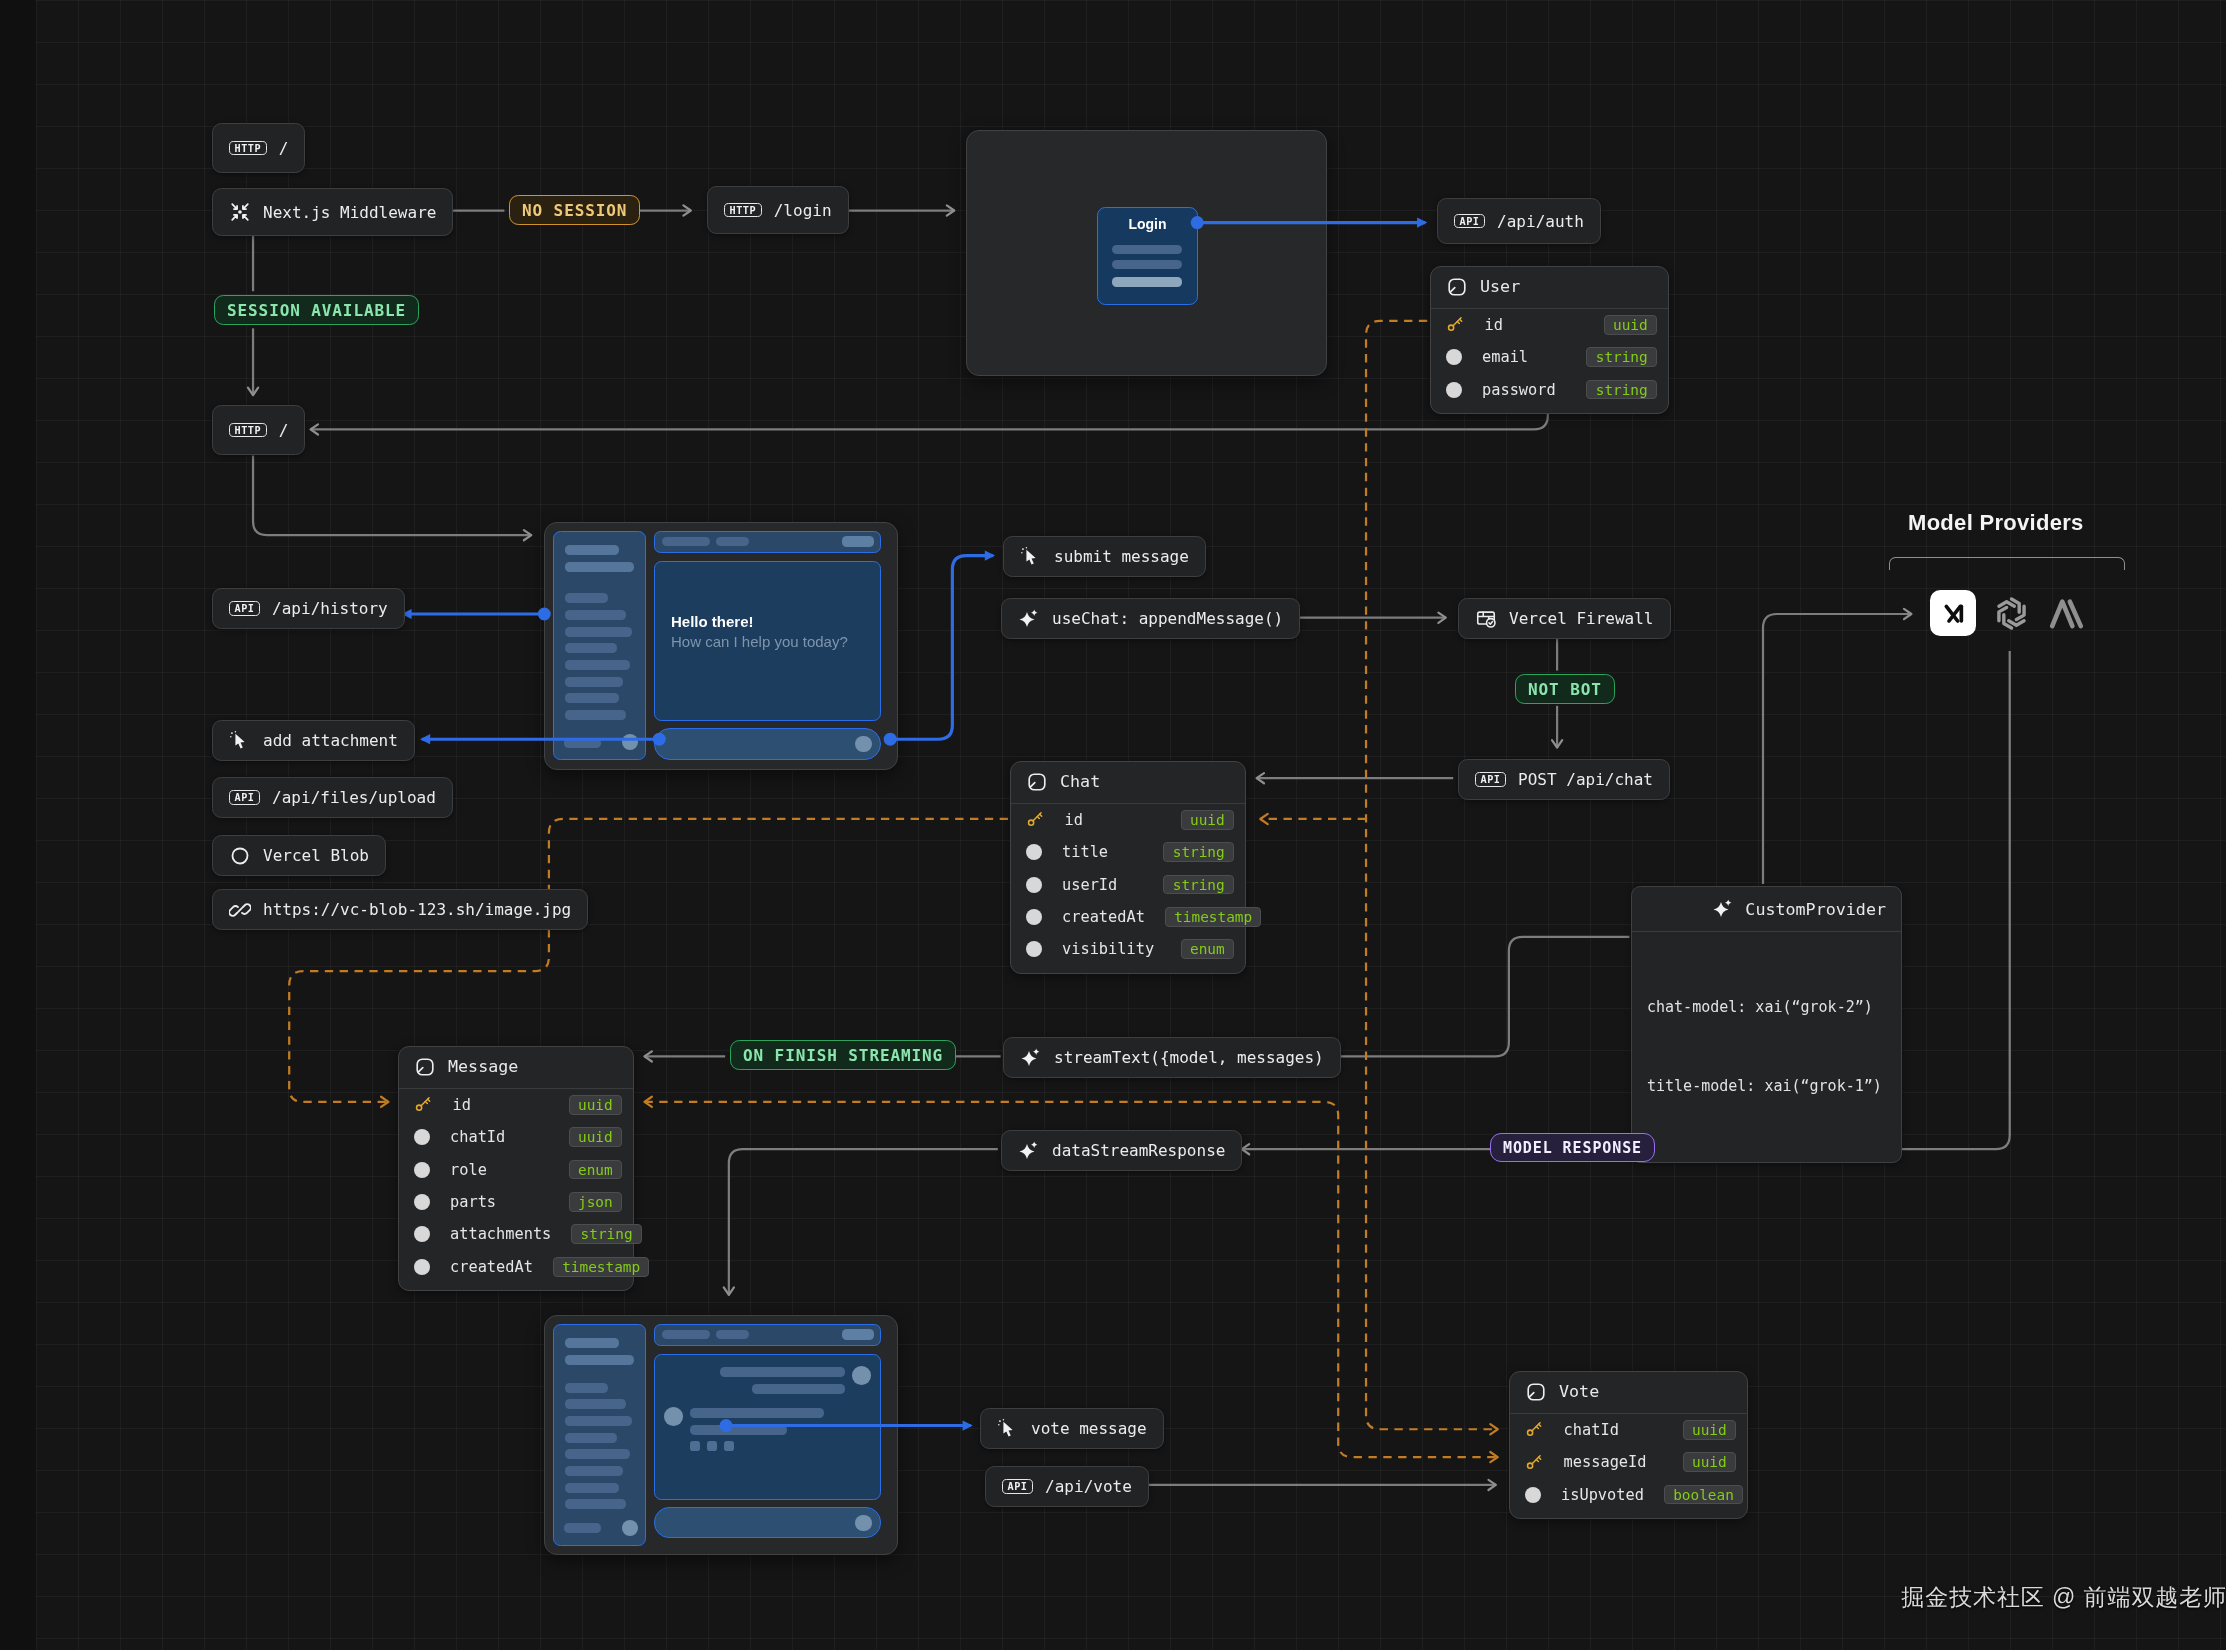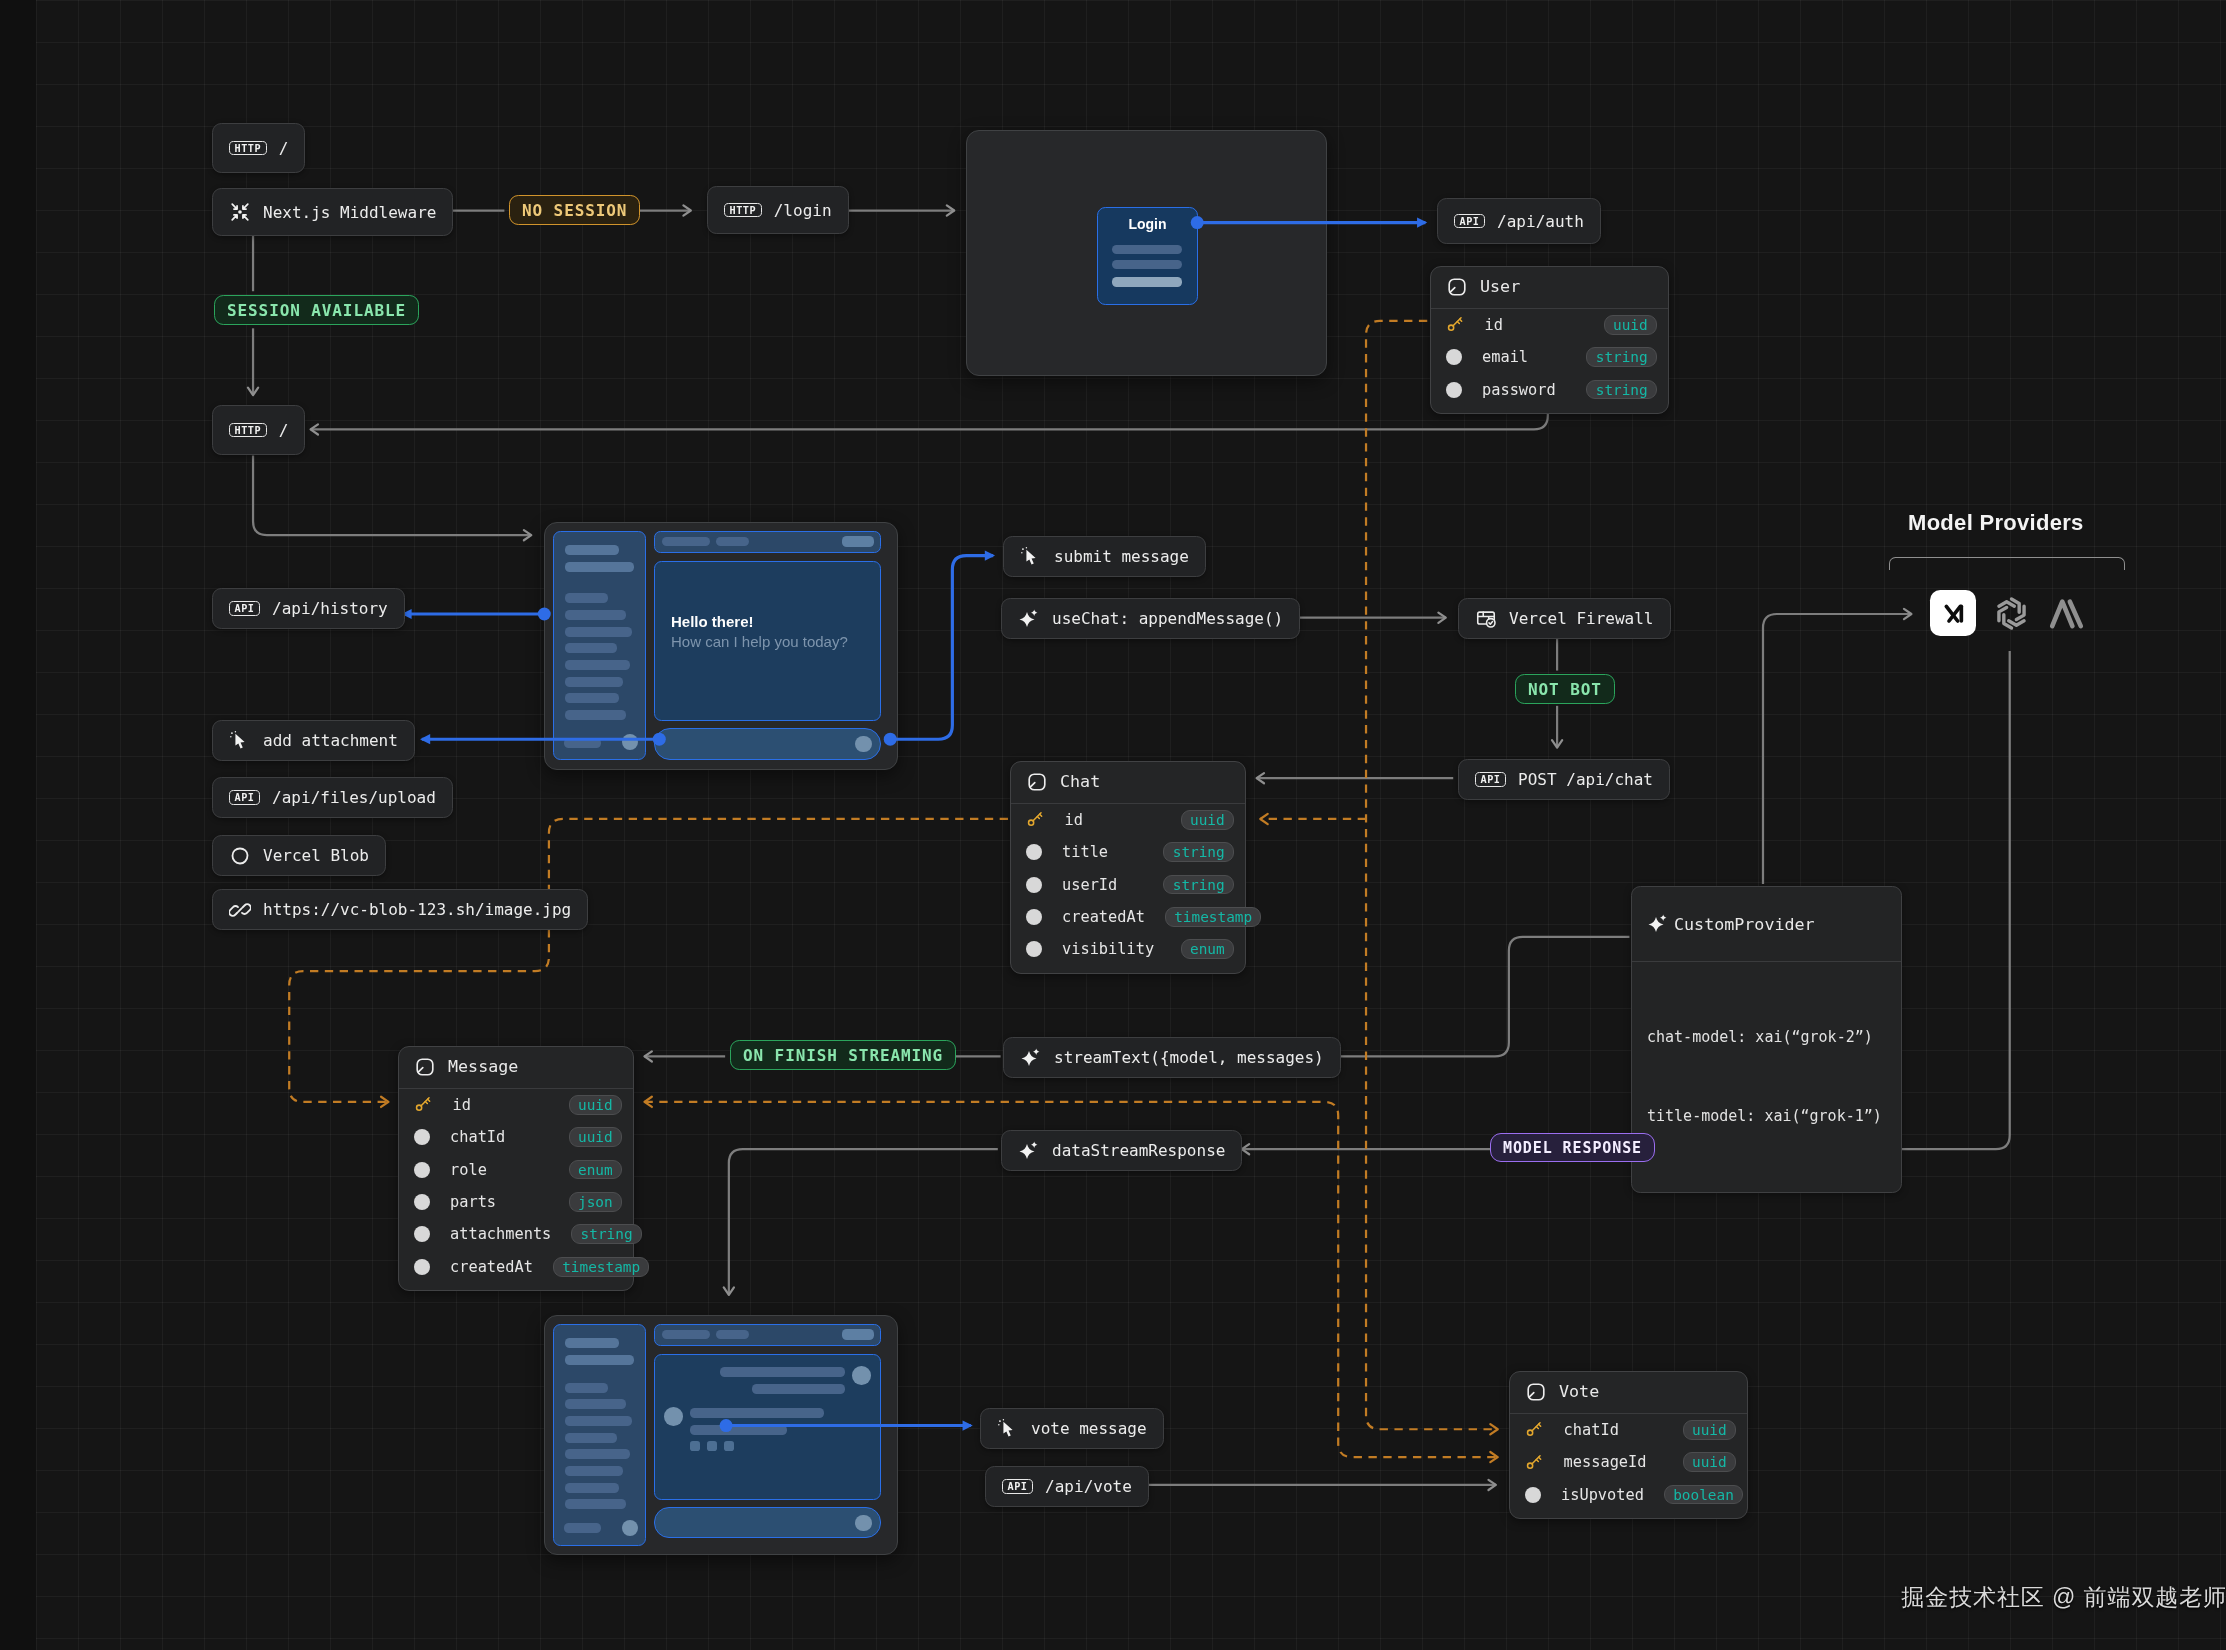--- a/index.html
+++ b/index.html
@@ -39,41 +39,41 @@
   
   .table{
     position:absolute;z-index:10;background:#242526;border:0.9px solid #414244;
     border-radius:11px;color:#e9e9e9;box-shadow:0 2.8px 9.3px rgba(0,0,0,.4);
     padding-bottom:7.4px;
   }
   .t-head{display:flex;gap:12px;padding:9.3px 15px;border-bottom:0.9px solid #3a3b3d;font-size:16.7px;}
   .t-row{display:flex;align-items:center;gap:20px;padding:3.7px 11px 3.7px 15px;height:25px;font-size:15.3px;}
   .t-row .f{flex:1 1 auto;color:#e6e6e6;}
   .type{
-    background:#3a3b3d;border:0.9px solid #4c4d4f;border-radius:9px;
-    padding:0.9px 8.3px;font-size:14.4px;color:#14b8a6;white-space:nowrap;
+    background:#3a3b3d;border:0.9px solid #4c4d4f;border-radius:4px;
+    padding:0.9px 8.3px;font-size:14.4px;color:#84cc16;white-space:nowrap;
   }
   .dot-icon{width:16px;height:16px;border-radius:50%;background:#d8d8d8;flex:0 0 auto;}
   
   .panel{position:absolute;z-index:4;background:#27282a;border:0.9px solid #404244;border-radius:13px;box-shadow:0 5.6px 16.7px rgba(0,0,0,.45);}
   .bluebox{position:absolute;border:1.9px solid #2a6fe8;box-sizing:border-box;}
   .skel{position:absolute;background:#55759a;border-radius:4.6px;height:10.2px;}
   .skel.dim{background:#47648a;}
   .avatar{position:absolute;border-radius:50%;background:#7391ad;}
   .sq{position:absolute;width:10.2px;height:10.2px;border-radius:2.8px;background:#4d6f93;}
   
   .login-card{position:absolute;border:1.9px solid #2a6fe8;border-radius:8.3px;background:#16395f;}
   
   .mp-title{position:absolute;z-index:10;font-family:"Liberation Sans",sans-serif;font-weight:bold;font-size:22px;color:#f4f4f4;letter-spacing:0.3px;}
   .bracket{position:absolute;z-index:10;height:12px;border-top:1.9px solid #8f8f8f;border-left:1.9px solid #8f8f8f;border-right:1.9px solid #8f8f8f;border-radius:6.5px 6.5px 0 0;}
   .pbox{position:absolute;z-index:10;width:46px;height:46px;display:flex;align-items:center;justify-content:center;}
   .xai-box{background:#ffffff;border-radius:10.2px;}
   
   .cp{position:absolute;z-index:10;background:#232425;border:0.9px solid #3f4042;border-radius:9.3px;color:#e8e8e8;box-shadow:0 1.9px 7.4px rgba(0,0,0,.35);}
-  .cp-head{display:flex;align-items:center;gap:5px;padding:26px 15px;font-size:16.7px;border-bottom:0.9px solid #3a3b3d;}
+  .cp-head{display:flex;align-items:center;gap:11px;padding:11px 15px;font-size:16.7px;border-bottom:0.9px solid #3a3b3d;justify-content:flex-end;}
   .cp-body{padding:9.3px 15px 11px;font-size:15px;line-height:1.75;color:#e2e2e2;white-space:pre;}
   .watermark{position:absolute;z-index:10;right:35px;top:1582px;font-family:"Liberation Sans",sans-serif;font-size:23px;color:#d9d9d9;letter-spacing:0.9px;text-shadow:0 0.9px 2.8px #000;}
   .hello-t{font-family:"Liberation Sans",sans-serif;font-weight:bold;font-size:15px;color:#fdfdfd;}
   .hello-s{font-family:"Liberation Sans",sans-serif;font-size:15px;color:#7e95ad;margin-top:2.8px;}
   .login-label{font-family:"Liberation Sans",sans-serif;font-weight:bold;font-size:14px;color:#fff;text-align:center;margin-top:8.3px;}
 </style>
 </head>
 <body>
 
 <div id="canvas">

